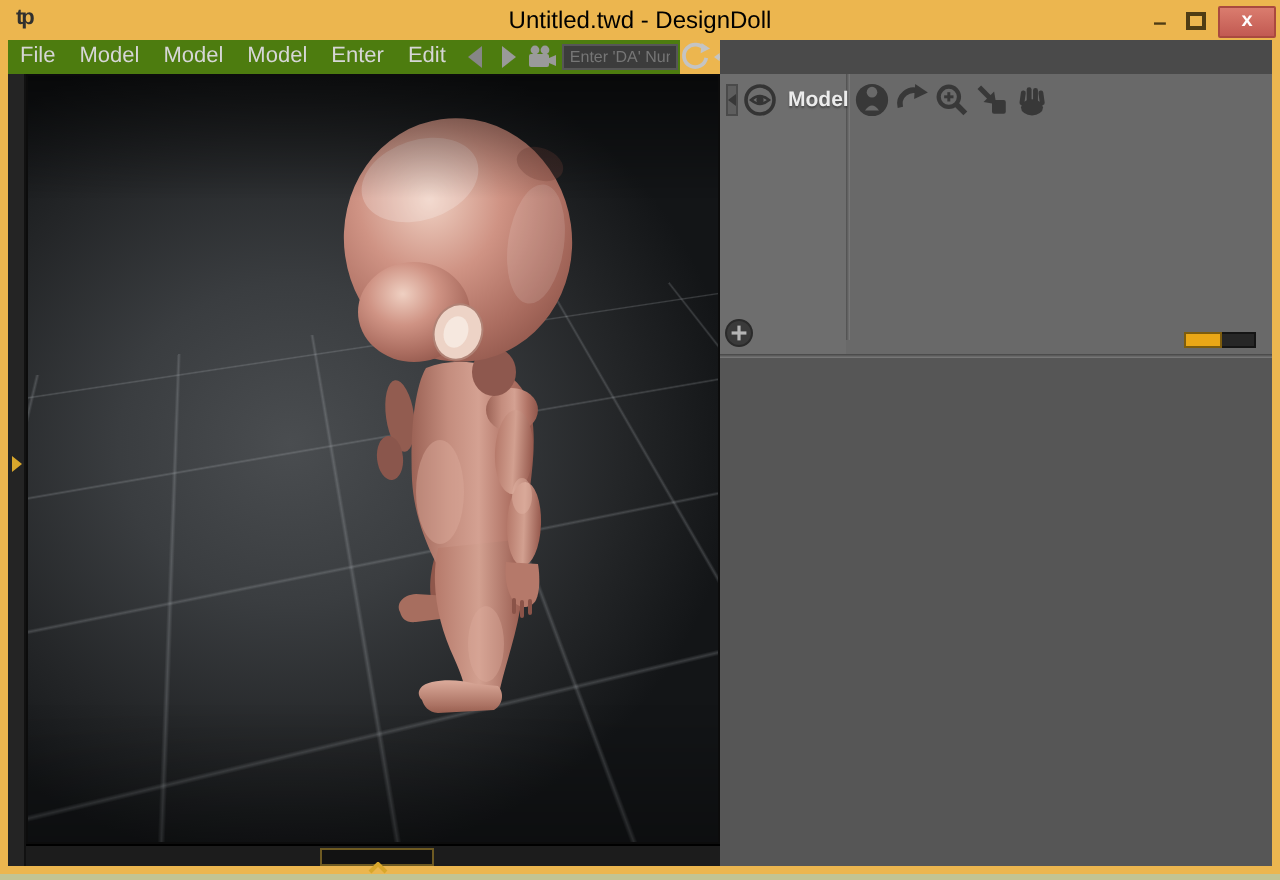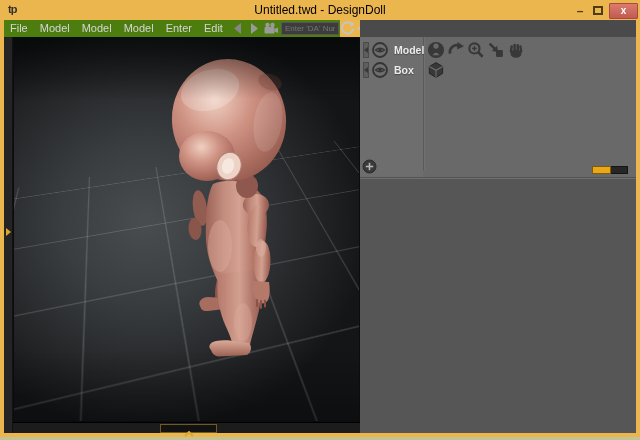--- a/index.html
+++ b/index.html
@@ -278,41 +278,20 @@
               <rect x="3" y="4" width="2.3" height="7" rx="1.1" fill="#383838" transform="rotate(8 4 7)"></rect>
               <rect x="6" y="2.5" width="2.3" height="8" rx="1.1" fill="#383838"></rect>
               <rect x="9" y="2.8" width="2.3" height="8" rx="1.1" fill="#383838"></rect>
               <rect x="11.8" y="4" width="2.3" height="7" rx="1.1" fill="#383838" transform="rotate(-8 13 7)"></rect>
               <ellipse cx="8.5" cy="12" rx="5.2" ry="3.8" fill="#383838"></ellipse>
             </svg>
           </button>
         </span>
       </div>
 
-      <div class="tree-row" style="top:23px;">
-        <button class="row-expander">
-            <i></i>
-          </button>
-        <button class="eye-btn">
-          <svg width="18" height="18" viewBox="0 0 18 18">
-            <circle cx="9" cy="9" r="7" fill="none" stroke="#343434" stroke-width="1.8"></circle>
-            <path d="M4.5,9 Q9,5.2 13.5,9 Q9,12.8 4.5,9 Z" fill="none" stroke="#343434" stroke-width="1.3"></path>
-            <circle cx="9" cy="9" r="1.8" fill="#343434"></circle>
-          </svg>
-        </button>
-        <span class="row-label">Box</span>
-        <span class="row-tools">
-          <button class="tree-tool">
-            <svg width="18" height="18" viewBox="0 0 17 17">
-              <path d="M8.5,1.5 L14.8,5.2 V11.8 L8.5,15.5 L2.2,11.8 V5.2 Z" fill="#383838" stroke="#202020" stroke-width="0.8"></path>
-              <path d="M2.2,5.2 L8.5,8.8 L14.8,5.2 M8.5,8.8 V15.5" fill="none" stroke="#6f6f6f" stroke-width="1"></path>
-            </svg>
-          </button>
-        </span>
-      </div>
 
       <button class="tree-footer-add">
         <svg width="15" height="15" viewBox="0 0 15 15">
           <circle cx="7.5" cy="7.5" r="6.5" fill="#3a3a3a" stroke="#2a2a2a" stroke-width="1"></circle>
           <line x1="7.5" y1="3.8" x2="7.5" y2="11.2" stroke="#b5b5b5" stroke-width="1.6"></line>
           <line x1="3.8" y1="7.5" x2="11.2" y2="7.5" stroke="#b5b5b5" stroke-width="1.6"></line>
         </svg>
       </button>
       <span class="slider">
         <span class="slider-fill"></span>

